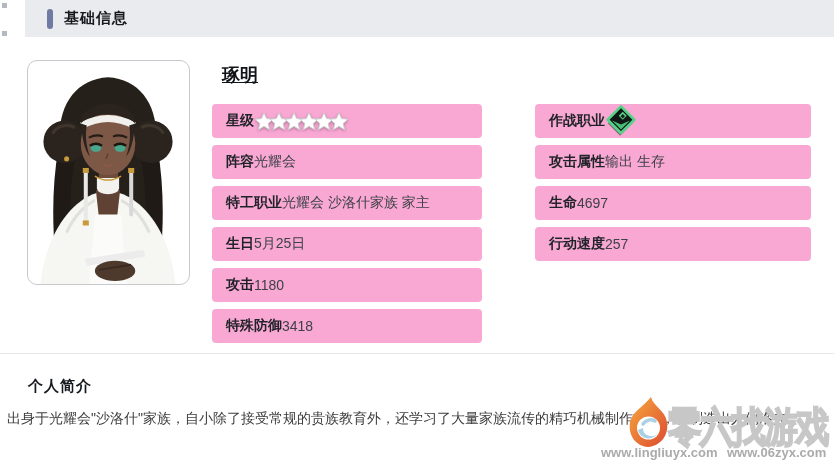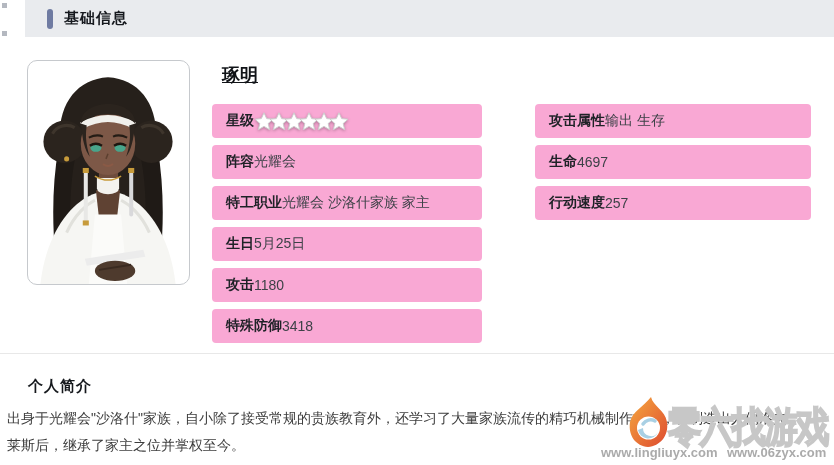--- a/index.html
+++ b/index.html
@@ -145,39 +145,48 @@
     <span class="value">1180</span>
   </div>
   <div class="row">
     <span class="label">特殊防御</span>
     <span class="value">3418</span>
   </div>
 </div>
 
 <div class="col col-right">
   <div class="row">
+    <span class="label">作战职业</span>
+    <svg class="class-icon" viewBox="0 0 36 40">
+      <polygon points="17,8 31,22 17,36 3,22" fill="#1d3a28" opacity="0.55"></polygon>
+      <polygon points="18,3 33,18 18,33 3,18" fill="#101714" stroke="#57d289" stroke-width="3" stroke-linejoin="round"></polygon>
+      <path d="M8,19 L18,29 L28,19 L18,23.5 Z" fill="#49c07a"></path>
+      <polygon points="20,9 24.5,13.5 20,18 15.5,13.5" fill="#57d289"></polygon>
+      <polygon points="20,11.5 22.5,14 20,16.5 17.5,14" fill="#16211a"></polygon>
+    </svg>
+  </div>
+  <div class="row">
     <span class="label">攻击属性</span>
     <span class="value">输出 生存</span>
   </div>
   <div class="row">
     <span class="label">生命</span>
     <span class="value">4697</span>
   </div>
   <div class="row">
     <span class="label">行动速度</span>
     <span class="value">257</span>
   </div>
 </div>
 
 <div class="divider"></div>
 
 <div class="bio-title">个人简介</div>
 <div class="bio-text">
   <div>出身于光耀会"沙洛什"家族，自小除了接受常规的贵族教育外，还学习了大量家族流传的精巧机械制作方法，在制造出人偶洛夫</div>
-  <div>莱斯后，继承了家主之位并掌权至今。</div>
 </div>
 
 <svg class="wm-logo" viewBox="0 0 45 55">
   <defs>
     <linearGradient id="fg" x1="0" y1="0" x2="1" y2="1">
       <stop offset="0" stop-color="#f6a93e"></stop>
       <stop offset="1" stop-color="#dd4a30"></stop>
     </linearGradient>
   </defs>
   <path d="M25,0 C27,9 39,13 41,25 C43,39 34,49 22,50 C10,49 2,39 4,25 C6,15 17,10 25,0 Z" fill="url(#fg)"></path>

